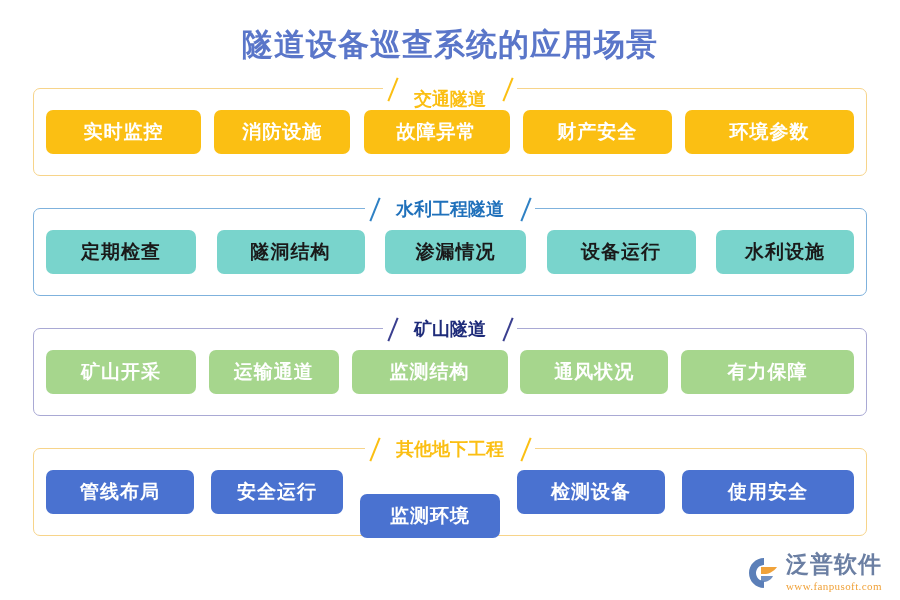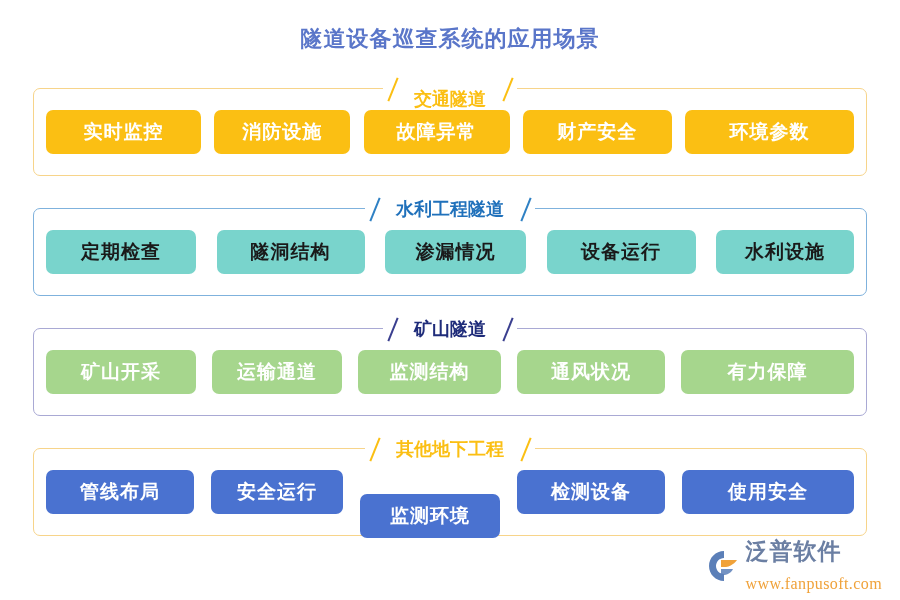--- a/index.html
+++ b/index.html
@@ -21,21 +21,21 @@
     height: 600px;
     box-sizing: border-box;
   }
 
   .page-title {
     position: absolute;
     top: 24px;
     left: 0;
     width: 900px;
     text-align: center;
-    font-size: 22px;
+    font-size: 31px;
     font-weight: bold;
     letter-spacing: 1px;
     color: #5a76c9;
     font-family: "Liberation Serif", "DejaVu Serif", serif;
   }
 
   .sections {
     position: absolute;
     top: 88px;
     left: 33px;
@@ -155,24 +155,24 @@
     line-height: 1;
   }
   .logo-cn {
     font-size: 23px;
     font-weight: bold;
     color: #6b7fa3;
     letter-spacing: 1px;
     font-family: "Liberation Serif", "DejaVu Serif", serif;
   }
   .logo-url {
-    font-size: 16px;
+    font-size: 11px;
     color: #f0a23a;
     letter-spacing: 0.4px;
-    margin-top: 13px;
+    margin-top: 5px;
     font-family: "Liberation Serif", "DejaVu Serif", serif;
   }
 </style>
 </head>
 <body>
 
 <div class="page">
 
   <div class="page-title">隧道设备巡查系统的应用场景</div>
 
@@ -207,21 +207,21 @@
       </div>
       <div class="section s-purple" style="border-color: rgb(169, 169, 212);">
         <div class="sec-head">
           <span class="slash"></span>
           <span class="sec-title" style="color: rgb(31, 44, 122);">矿山隧道</span>
           <span class="slash"></span>
         </div>
         <div class="chips">
           <div class="chip" style="width: 150px; background: rgb(166, 214, 141); color: rgb(255, 255, 255);">矿山开采</div>
           <div class="chip" style="width: 130px; background: rgb(166, 214, 141); color: rgb(255, 255, 255);">运输通道</div>
-          <div class="chip" style="width: 143px; background: rgb(166, 214, 141); color: rgb(255, 255, 255);">监测结构</div>
+          <div class="chip" style="width: 156px; background: rgb(166, 214, 141); color: rgb(255, 255, 255);">监测结构</div>
           <div class="chip" style="width: 148px; background: rgb(166, 214, 141); color: rgb(255, 255, 255);">通风状况</div>
           <div class="chip" style="width: 173px; background: rgb(166, 214, 141); color: rgb(255, 255, 255);">有力保障</div>
         </div>
       </div>
       <div class="section s-yellow" style="border-color: rgb(247, 212, 138); padding-left: 48px;">
         <div class="sec-head">
           <span class="slash"></span>
           <span class="sec-title" style="color: rgb(251, 191, 19);">其他地下工程</span>
           <span class="slash"></span>
         </div>

